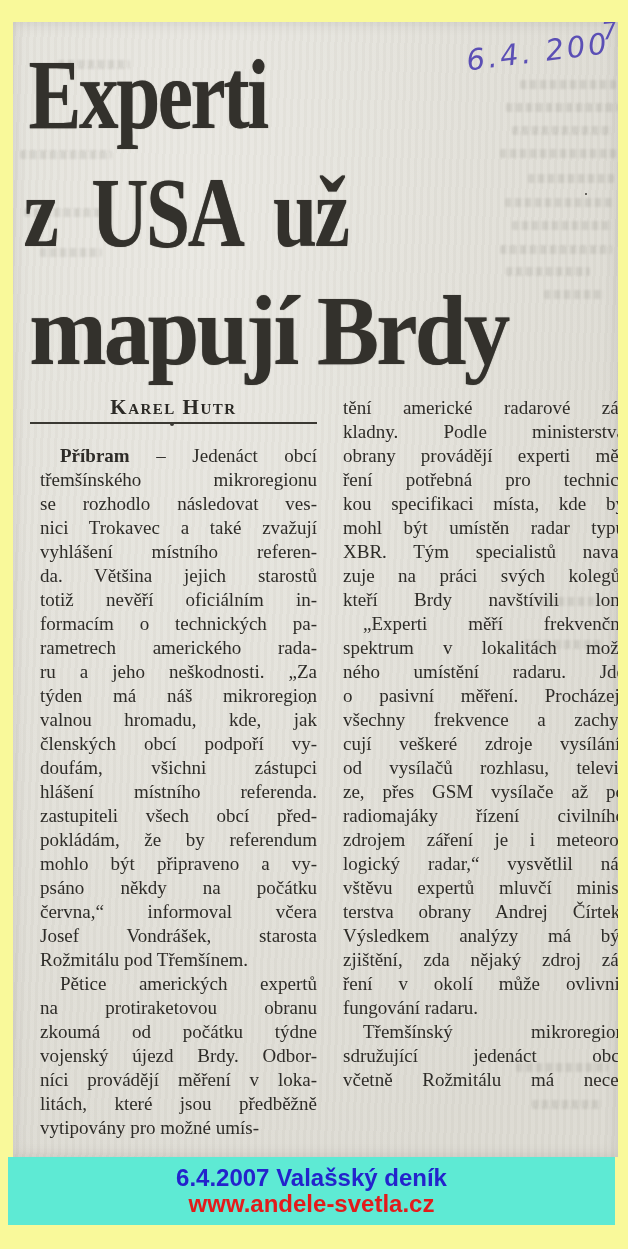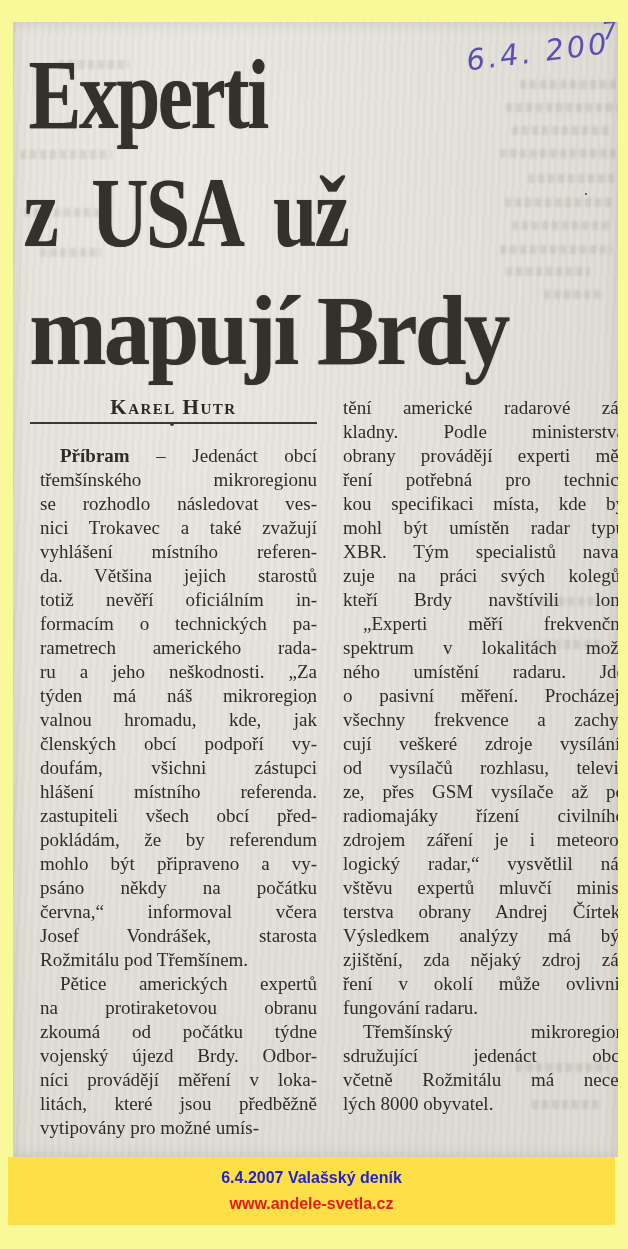--- a/index.html
+++ b/index.html
@@ -46,23 +46,23 @@
   
   .hand{
     position:absolute;top:12px;right:-4px;transform:rotate(-7deg);
     font-family:"DejaVu Sans", sans-serif;font-style:italic;
     font-size:29px;letter-spacing:3px;color:var(--handwriting_purple,#5b4fb5);
     white-space:nowrap;
   }
   .hand .sup{position:relative;top:-14px;font-size:24px;margin-left:-6px;}
   
   .footer{
-    position:absolute;left:8px;top:1157px;width:607px;height:68px;background:#fde047;
+    position:absolute;left:8px;top:1157px;width:607px;height:68px;background:#5eead4;
     display:flex;flex-direction:column;align-items:center;justify-content:center;
-    font-family:"Liberation Sans", sans-serif;font-weight:bold;font-size:16px;line-height:26px;
+    font-family:"Liberation Sans", sans-serif;font-weight:bold;font-size:24px;line-height:26px;
   }
   .footer .src{color:var(--footer_blue,#2323cc);}
   .footer .url{color:var(--footer_red,#e31b1b);}
   
   .ghost{
     position:absolute;height:9px;border-radius:2px;opacity:.26;filter:blur(1.3px);
     background:repeating-linear-gradient(90deg, rgba(95,92,84,.5) 0 6px, rgba(95,92,84,.1) 6px 10px);
   }
   .speck{position:absolute;background:#3c3a34;border-radius:50%;}
 </style>
@@ -165,21 +165,20 @@
           <div class="bline j">logický radar,“ vysvětlil ná-</div>
           <div class="bline j">vštěvu expertů mluvčí minis-</div>
           <div class="bline j">terstva obrany Andrej Čírtek.</div>
           <div class="bline j">Výsledkem analýzy má být</div>
           <div class="bline j">zjištění, zda nějaký zdroj zá-</div>
           <div class="bline j">ření v okolí může ovlivnit</div>
           <div class="bline">fungování radaru.</div>
           <div class="bline j ind">Třemšínský mikroregion</div>
           <div class="bline j">sdružující jedenáct obcí</div>
           <div class="bline j">včetně Rožmitálu má nece-</div>
-          <div class="bline">lých 8000 obyvatel.</div>
         </div>
     </div>
   </div>
 </div>
 
 <div class="footer">
   <div class="src">6.4.2007 Valašský deník</div>
   <div class="url">www.andele-svetla.cz</div>
 </div>
 

